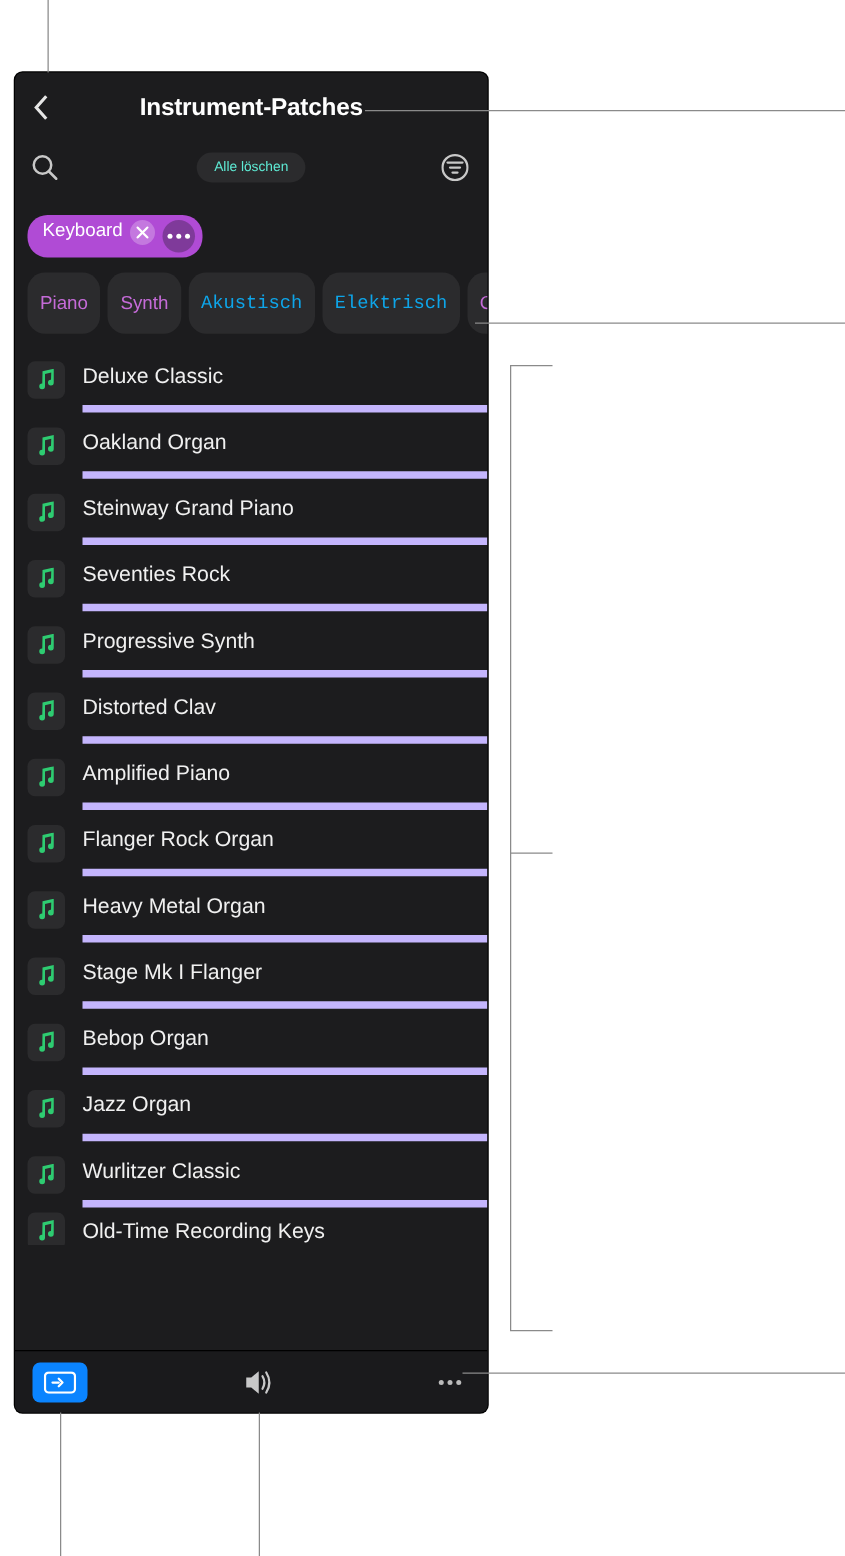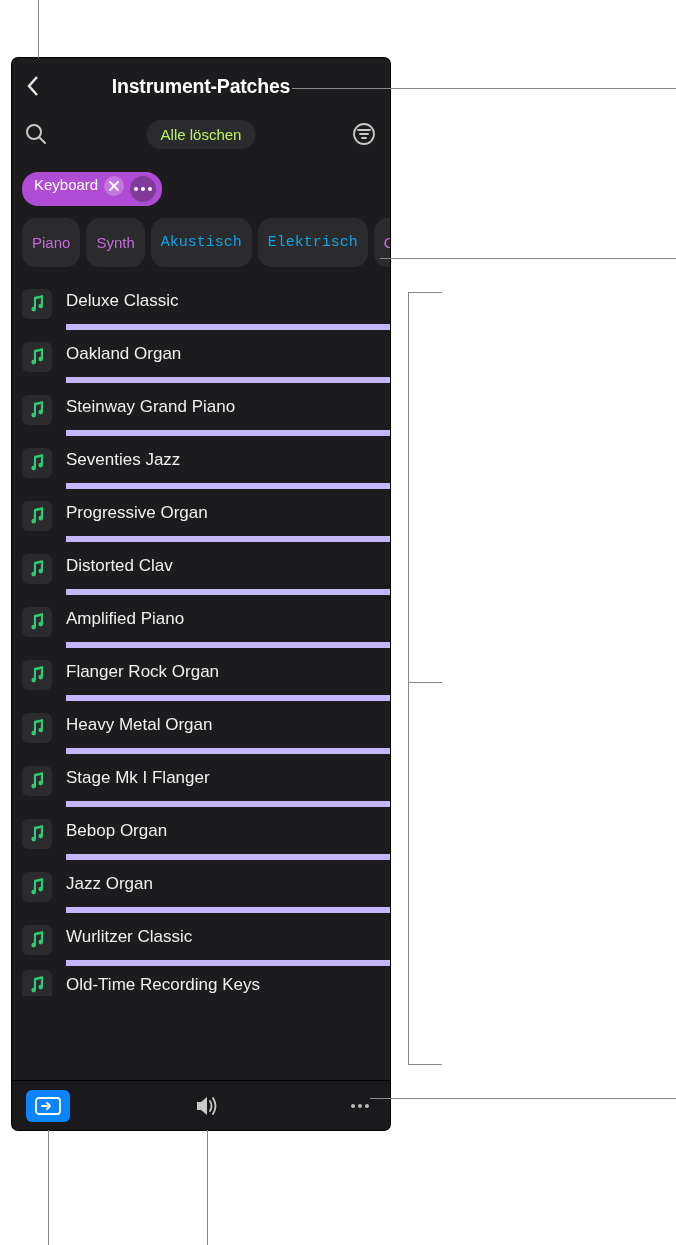--- a/index.html
+++ b/index.html
@@ -70,22 +70,22 @@
       display: flex;
       align-items: center;
       justify-content: center;
       cursor: pointer;
     }
     .clear-all-btn {
       position: absolute;
       left: 50%;
       transform: translateX(-50%);
       background: #2b2b2d;
-      color: #bef264;
-      font-size: 15px;
+      color: #5eead4;
+      font-size: 11px;
       padding: 6px 14px;
       border-radius: 16px;
       border: none;
       cursor: pointer;
     }
     .filter-toggle {
       position: absolute;
       right: 12px;
       width: 28px;
       height: 28px;
@@ -342,31 +342,31 @@
           <span class="patch-label">Steinway Grand Piano</span>
         </div>
       </div>
       <div class="patch-row">
         <div class="patch-icon">
           <svg width="18" height="18" viewBox="0 0 18 18">
             <path d="M6 2 L15 0 L15 11 A2.3 2.3 0 1 1 12.8 8.8 L13 3 L8 4.2 L8 14 A2.3 2.3 0 1 1 5.8 11.8 L6 2 Z" fill="#2ecc71"></path>
           </svg>
         </div>
         <div class="patch-label-wrap">
-          <span class="patch-label">Seventies Jazz</span>
-        </div>
-      </div>
-      <div class="patch-row">
-        <div class="patch-icon">
-          <svg width="18" height="18" viewBox="0 0 18 18">
-            <path d="M6 2 L15 0 L15 11 A2.3 2.3 0 1 1 12.8 8.8 L13 3 L8 4.2 L8 14 A2.3 2.3 0 1 1 5.8 11.8 L6 2 Z" fill="#2ecc71"></path>
-          </svg>
-        </div>
-        <div class="patch-label-wrap">
-          <span class="patch-label">Progressive Organ</span>
+          <span class="patch-label">Seventies Rock</span>
+        </div>
+      </div>
+      <div class="patch-row">
+        <div class="patch-icon">
+          <svg width="18" height="18" viewBox="0 0 18 18">
+            <path d="M6 2 L15 0 L15 11 A2.3 2.3 0 1 1 12.8 8.8 L13 3 L8 4.2 L8 14 A2.3 2.3 0 1 1 5.8 11.8 L6 2 Z" fill="#2ecc71"></path>
+          </svg>
+        </div>
+        <div class="patch-label-wrap">
+          <span class="patch-label">Progressive Synth</span>
         </div>
       </div>
       <div class="patch-row">
         <div class="patch-icon">
           <svg width="18" height="18" viewBox="0 0 18 18">
             <path d="M6 2 L15 0 L15 11 A2.3 2.3 0 1 1 12.8 8.8 L13 3 L8 4.2 L8 14 A2.3 2.3 0 1 1 5.8 11.8 L6 2 Z" fill="#2ecc71"></path>
           </svg>
         </div>
         <div class="patch-label-wrap">
           <span class="patch-label">Distorted Clav</span>

